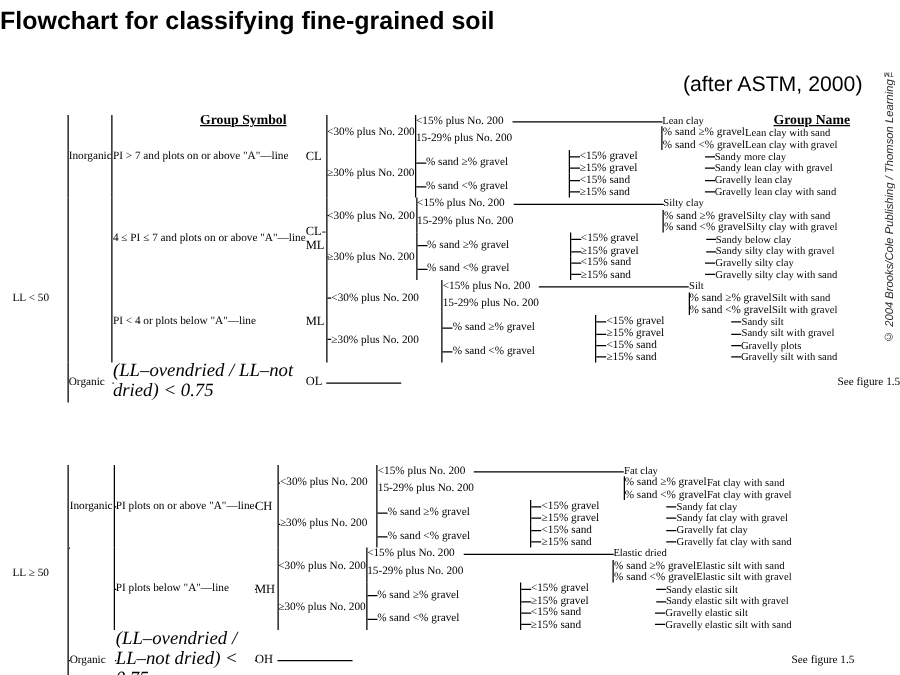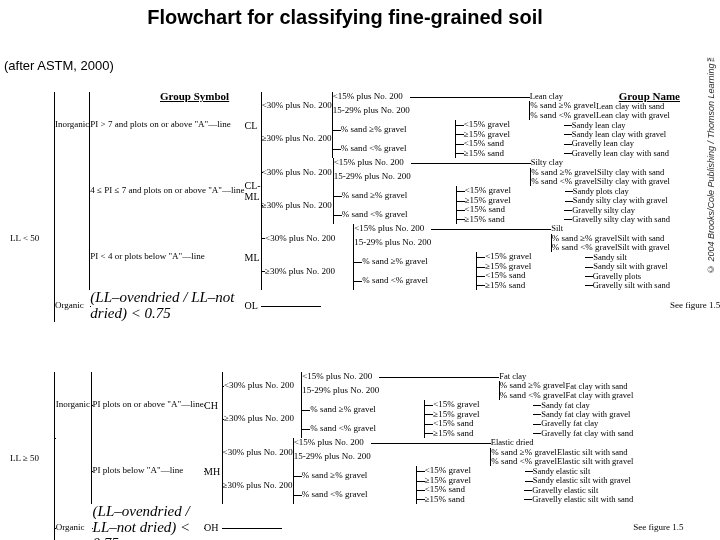--- a/index.html
+++ b/index.html
@@ -1,18 +1,18 @@
 <!DOCTYPE html>
 <html><head>
 <meta charset="utf-8">
 <style>
   html,body{margin:0;padding:0;width:720px;height:540px;background:#fff;font-family:Georgia,"Times New Roman",serif;color:#000;overflow:hidden}
   .page{position:relative;width:720px;height:540px}
-  .title{position:absolute;top:6px;left:0;right:30px;text-align:center;font-family:Arial,Helvetica,sans-serif;font-weight:700;font-size:20px;line-height:1.15}
-  .after{position:absolute;top:58px;left:4px;right:30px;text-align:left;font-family:Arial,Helvetica,sans-serif;font-size:13px}
+  .title{position:absolute;top:6px;left:0;right:30px;font-family:Arial,Helvetica,sans-serif;font-weight:700;font-size:20px;line-height:1.15}
+  .after{position:absolute;top:58px;left:4px;right:30px;text-align:right;font-family:Arial,Helvetica,sans-serif;font-size:17px}
   .copyright{position:absolute;right:4px;top:14px;height:260px;writing-mode:vertical-rl;transform:rotate(180deg);font-family:Arial,Helvetica,sans-serif;font-style:italic;font-size:9px;color:#2b2b2b}
   .chart{position:absolute;top:74px;left:54px;right:36px;bottom:18px}
   .hdr{position:absolute;top:16px;font-family:Georgia,serif;font-size:11px;font-weight:700;text-decoration:underline}
   table{border-collapse:collapse}
   td{padding:0;vertical-align:middle}
   .brace-cell{border-right:1px solid #000;width:10px}
   .spur{border-bottom:1px solid #000;height:1px}
   .lbl{font-size:9px;line-height:1.05;white-space:nowrap}
   .lblI{font-size:15px;line-height:1.05;font-style:italic}
   .sym{font-size:10px;font-weight:400}
@@ -143,21 +143,21 @@
                                 <table>
                         <tbody>
                                     <tr>
                                       <td class="bsp">
                                         <div class="spur"></div>
                                       </td>
                                       <td class="lbl col-l5">&lt;15% gravel</td>
                                       <td class="bsp">
                                         <div class="spur"></div>
                                       </td>
-                                      <td class="gn">Sandy lean clay</td>
+                                      <td class="gn">Sandy more clay</td>
                                     </tr>
                         <tr>
                                       <td class="bsp">
                                         <div class="spur"></div>
                                       </td>
                                       <td class="lbl col-l5">≥15% gravel</td>
                                       <td class="bsp">
                                         <div class="spur"></div>
                                       </td>
                                       <td class="gn">Sandy lean clay with gravel</td>
@@ -299,21 +299,21 @@
                                 <table>
                     <tbody>
                                     <tr>
                                       <td class="bsp">
                                         <div class="spur"></div>
                                       </td>
                                       <td class="lbl col-l5">&lt;15% gravel</td>
                                       <td class="bsp">
                                         <div class="spur"></div>
                                       </td>
-                                      <td class="gn">Sandy plots clay</td>
+                                      <td class="gn">Sandy below clay</td>
                                     </tr>
                     <tr>
                                       <td class="bsp">
                                         <div class="spur"></div>
                                       </td>
                                       <td class="lbl col-l5">≥15% gravel</td>
                                       <td class="bsp">
                                         <div class="spur"></div>
                                       </td>
                                       <td class="gn">Sandy silty clay with gravel</td>

